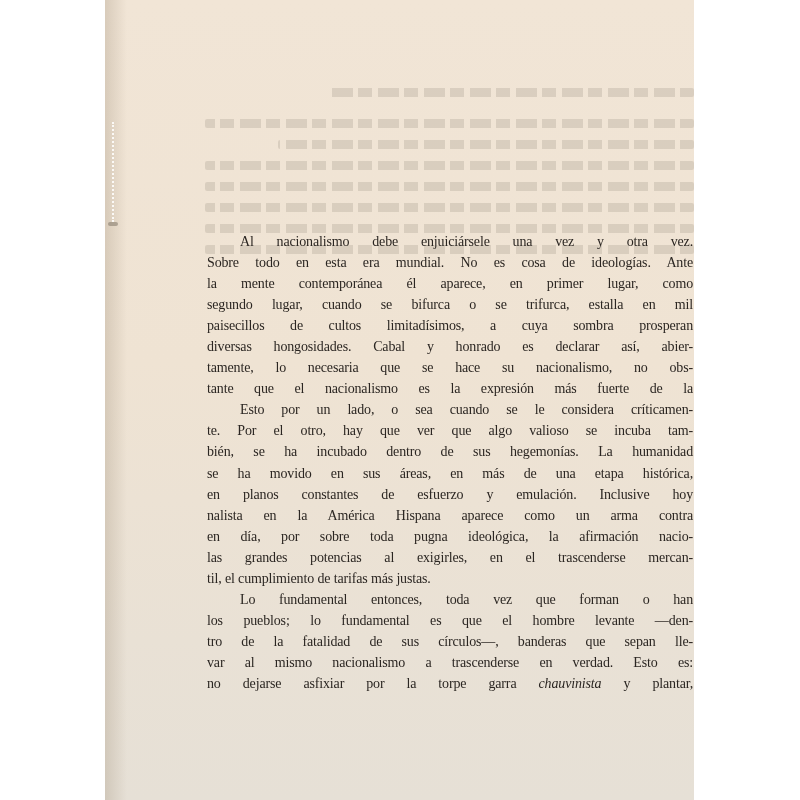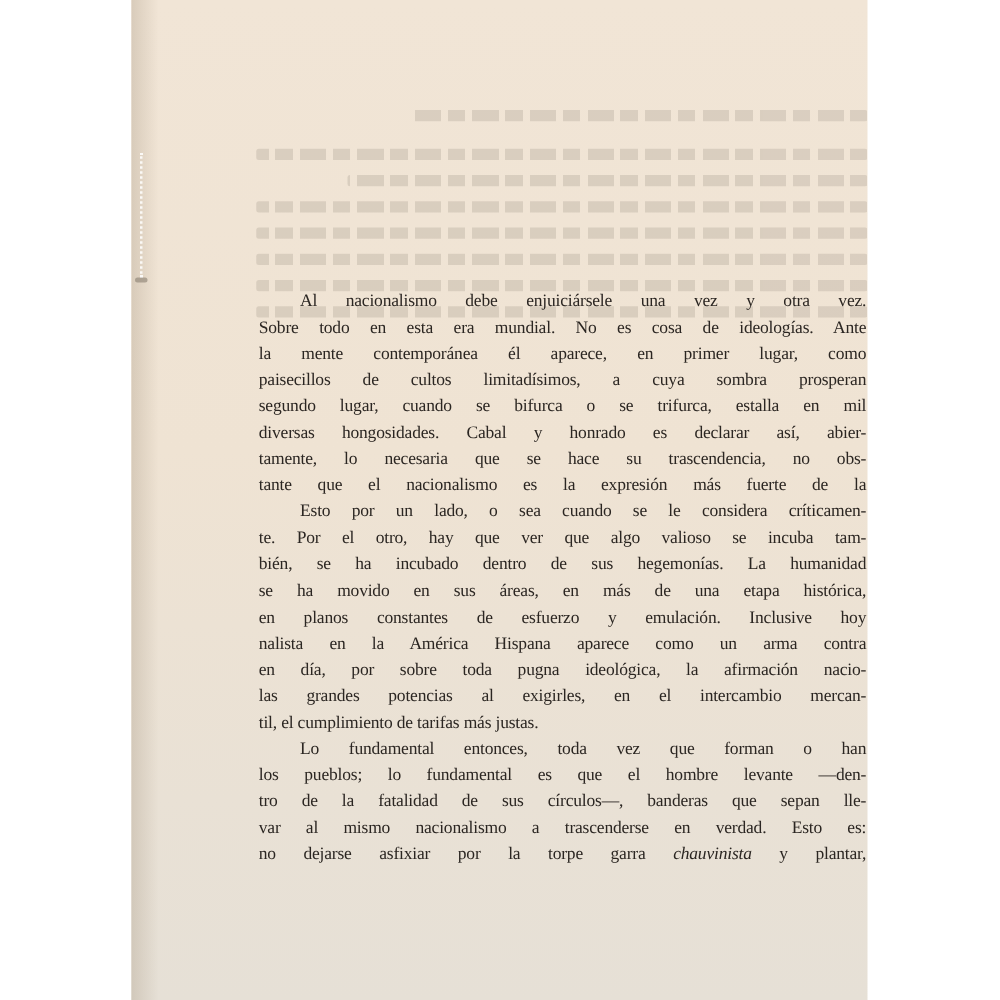--- a/index.html
+++ b/index.html
@@ -103,36 +103,36 @@
     <div class="bline"></div>
     <div class="bline"></div>
   </div>
 
   <div class="text-block">
 
     <div>
       <span class="line indent">Al nacionalismo debe enjuiciársele una vez y otra vez.</span>
       <span class="line">Sobre todo en esta era mundial. No es cosa de ideologías. Ante</span>
       <span class="line">la mente contemporánea él aparece, en primer lugar, como</span>
+      <span class="line">segundo lugar, cuando se bifurca o se trifurca, estalla en mil</span>
       <span class="line">paisecillos de cultos limitadísimos, a cuya sombra prosperan</span>
-      <span class="line">segundo lugar, cuando se bifurca o se trifurca, estalla en mil</span>
       <span class="line">diversas hongosidades. Cabal y honrado es declarar así, abier-</span>
-      <span class="line">tamente, lo necesaria que se hace su trascendencia, no obs-</span>
+      <span class="line">tamente, lo necesaria que se hace su nacionalismo, no obs-</span>
       <span class="line">tante que el nacionalismo es la expresión más fuerte de la</span>
     </div>
 
     <div>
       <span class="line indent">Esto por un lado, o sea cuando se le considera críticamen-</span>
       <span class="line">te. Por el otro, hay que ver que algo valioso se incuba tam-</span>
       <span class="line">bién, se ha incubado dentro de sus hegemonías. La humanidad</span>
       <span class="line">se ha movido en sus áreas, en más de una etapa histórica,</span>
       <span class="line">en planos constantes de esfuerzo y emulación. Inclusive hoy</span>
       <span class="line">nalista en la América Hispana aparece como un arma contra</span>
       <span class="line">en día, por sobre toda pugna ideológica, la afirmación nacio-</span>
-      <span class="line">las grandes potencias al exigirles, en el intercambio mercan-</span>
+      <span class="line">las grandes potencias al exigirles, en el trascenderse mercan-</span>
       <span class="line last">til, el cumplimiento de tarifas más justas.</span>
     </div>
 
     <div>
       <span class="line indent">Lo fundamental entonces, toda vez que forman o han</span>
       <span class="line">los pueblos; lo fundamental es que el hombre levante —den-</span>
       <span class="line">tro de la fatalidad de sus círculos—, banderas que sepan lle-</span>
       <span class="line">var al mismo nacionalismo a trascenderse en verdad. Esto es:</span>
       <span class="line"><span>no dejarse asfixiar por la torpe garra </span><span class="em">chauvinista</span><span> y plantar,</span></span>
     </div>

